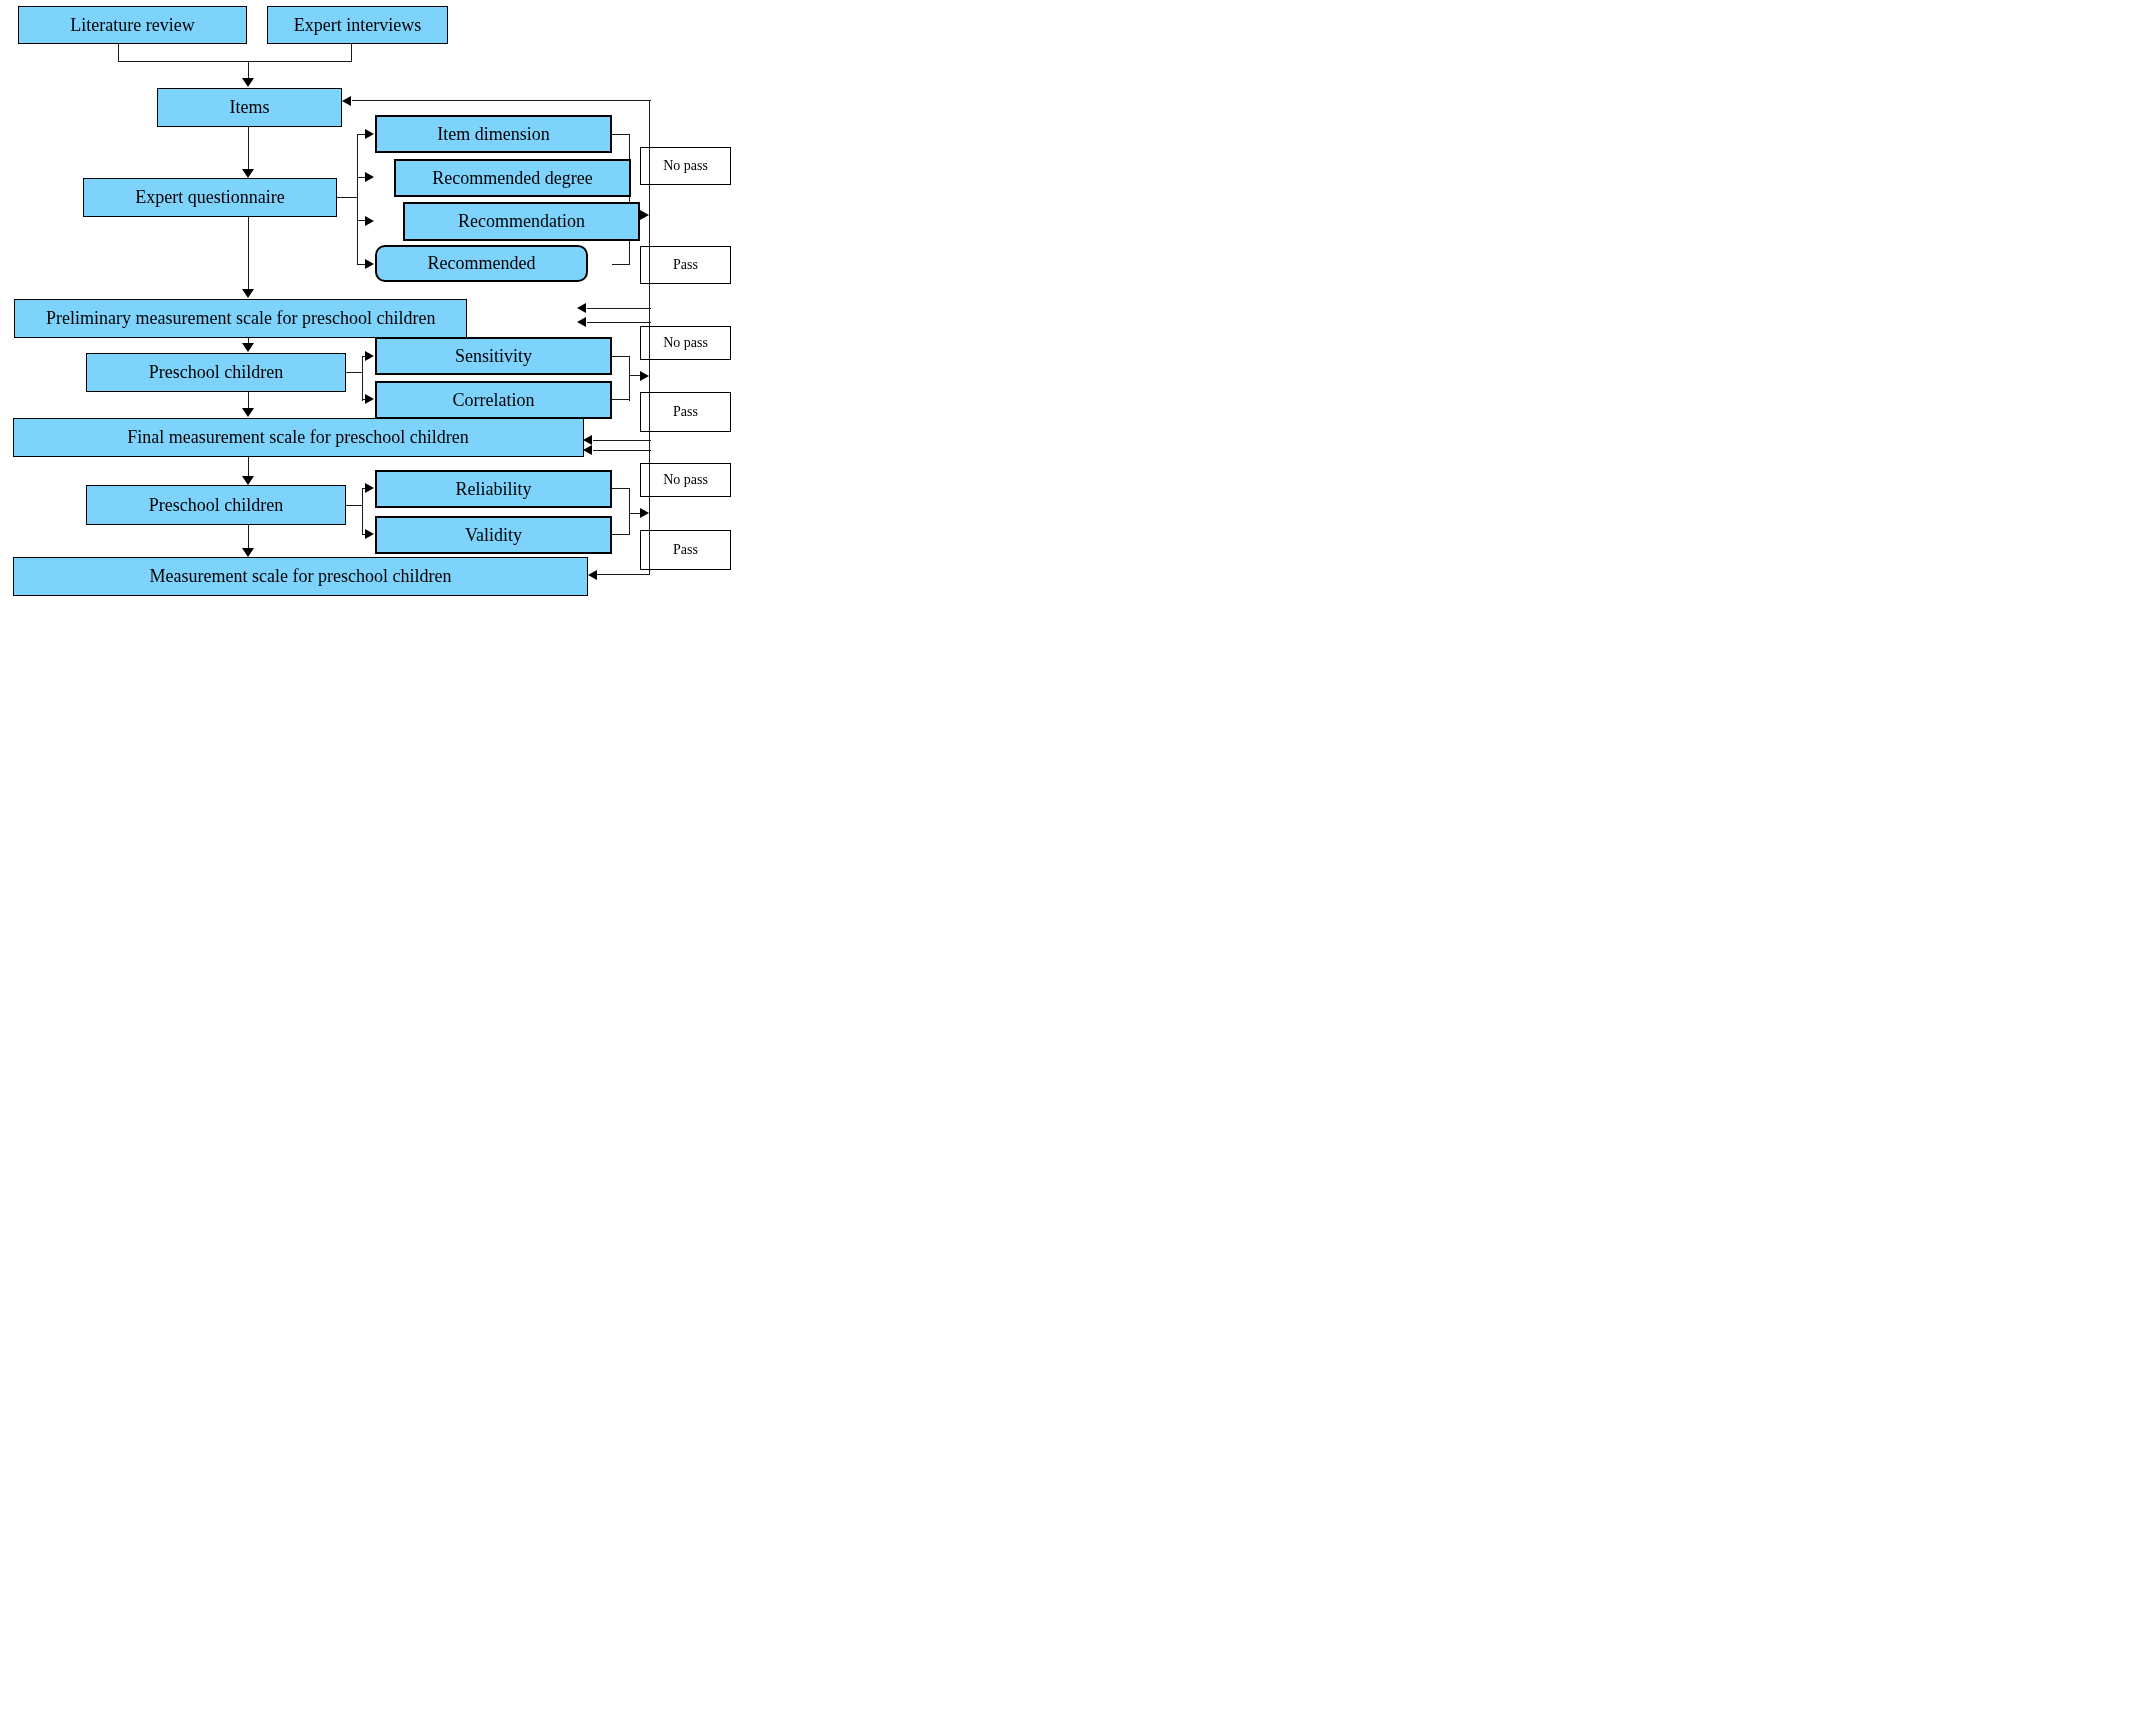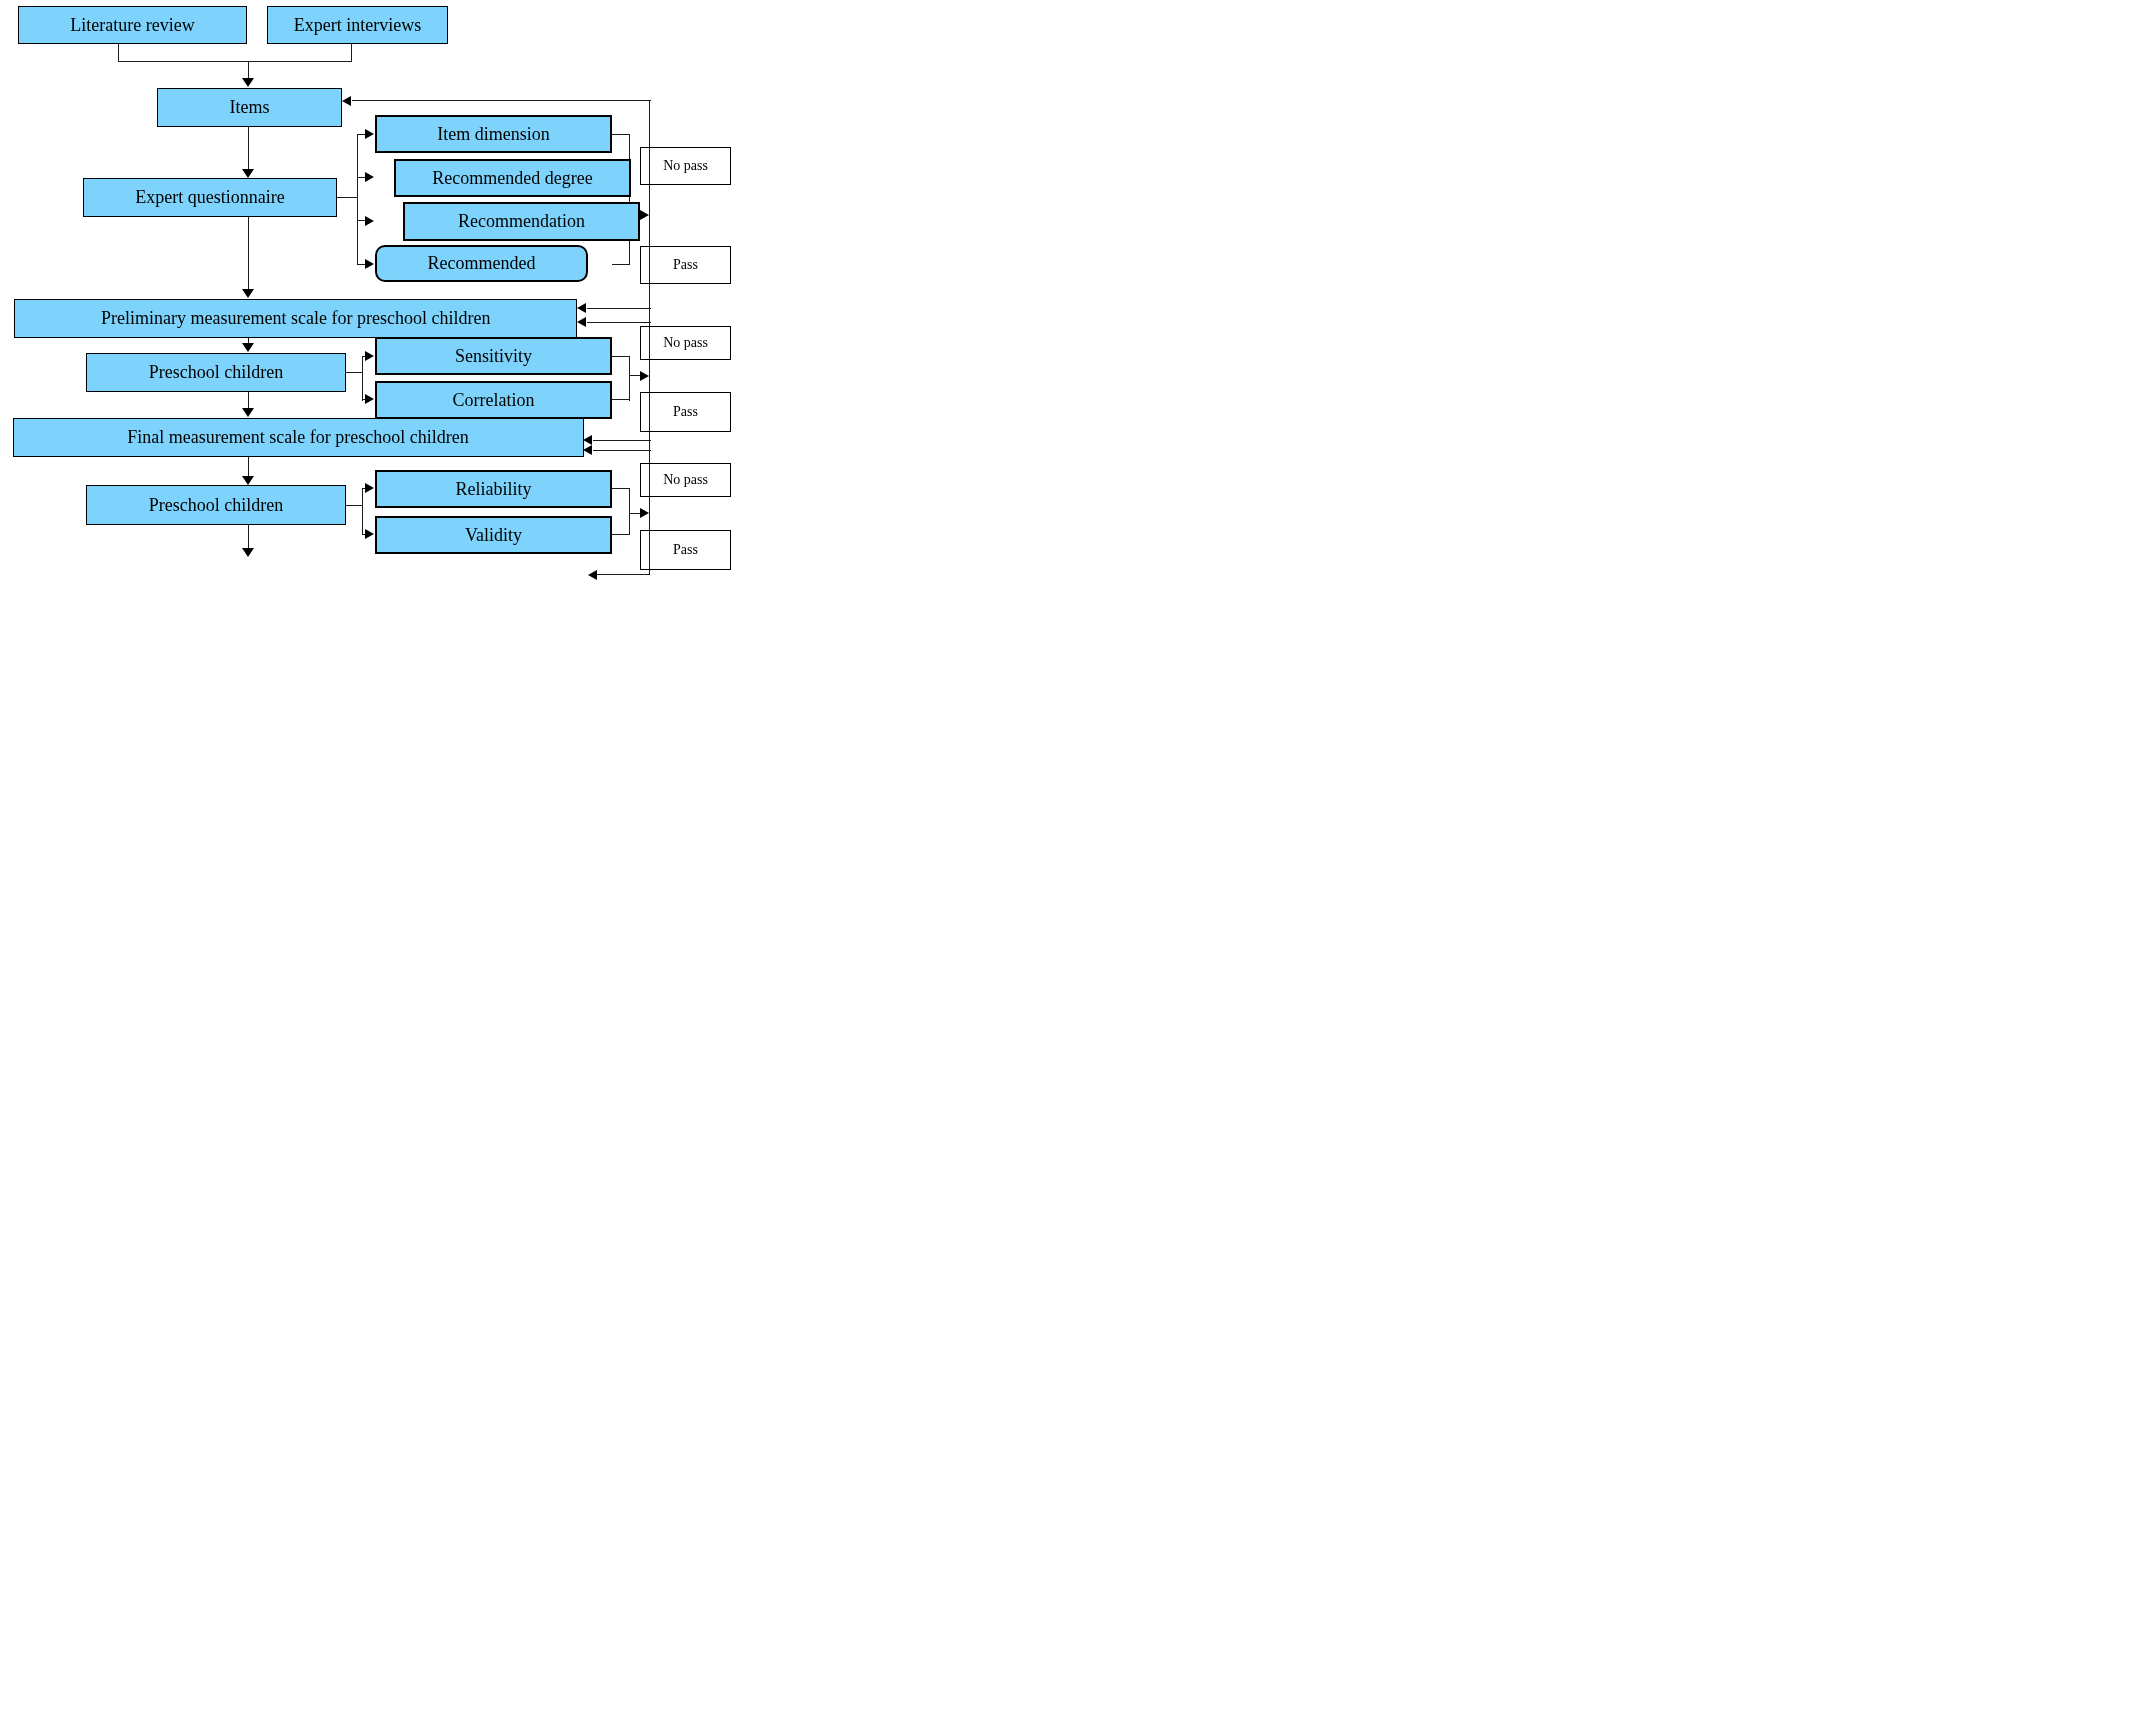--- a/index.html
+++ b/index.html
@@ -114,21 +114,21 @@
     </div>
 
   <div class="hline" style="left:587px;top:308px;width:64px;"></div>
   <div class="arr left" style="left:577px;top:303px;"></div>
   <div class="hline" style="left:587px;top:322px;width:64px;"></div>
   <div class="arr left" style="left:577px;top:317px;"></div>
 
   <div class="vline" style="left:248px;top:217px;height:74px;"></div>
   <div class="arr down" style="left:242px;top:289px;"></div>
 
-  <div class="box" style="left:14.3px;top:299px;width:563px;height:39px;">
+  <div class="box" style="left:14.3px;top:299px;width:453px;height:39px;">
       <span>Preliminary measurement scale for preschool children</span>
     </div>
 
   <div class="vline" style="left:248px;top:337px;height:7.1px;"></div>
   <div class="arr down" style="left:242px;top:343px;"></div>
 
   <div class="box" style="left:86px;top:353px;width:260px;height:39px;">
       <span>Preschool children</span>
     </div>
 
@@ -204,15 +204,18 @@
   <div class="box outcome" style="left:640px;top:530px;width:91px;height:40px;">
       <span>Pass</span>
     </div>
 
   <div class="hline" style="left:597px;top:574px;width:53px;"></div>
   <div class="arr left" style="left:588px;top:570px;"></div>
 
   <div class="vline" style="left:248px;top:525px;height:24px;"></div>
   <div class="arr down" style="left:242px;top:548px;"></div>
 
+  <div class="box" style="left:13px;top:557px;width:575px;height:39px;">
+      <span>Measurement scale for preschool children</span>
+    </div>
 
 </div>
 
 
 </body></html>

